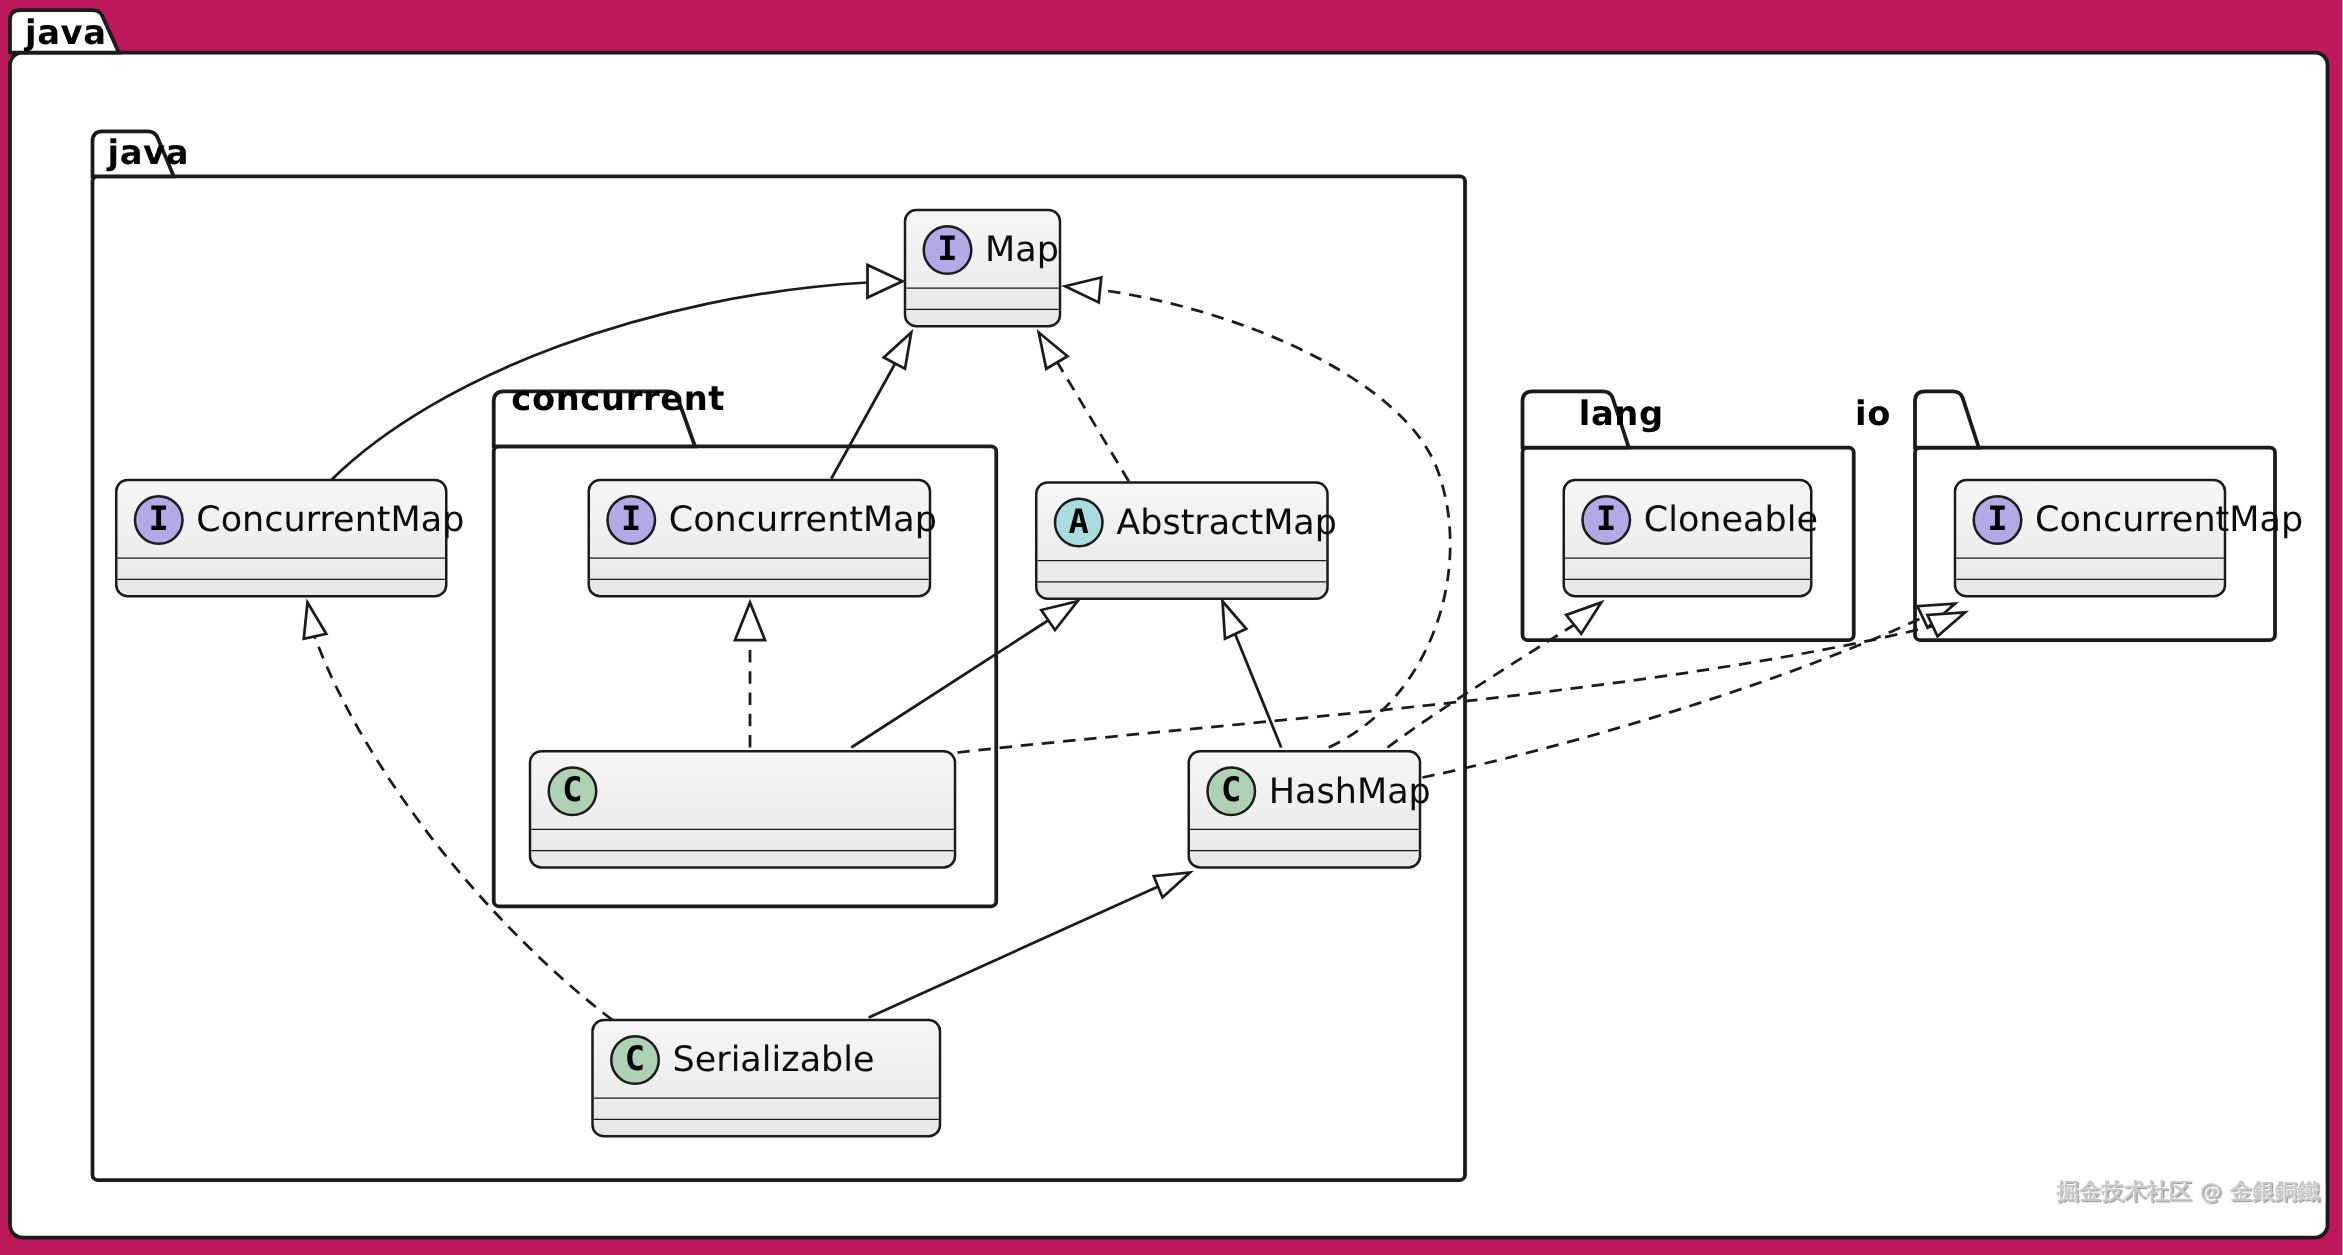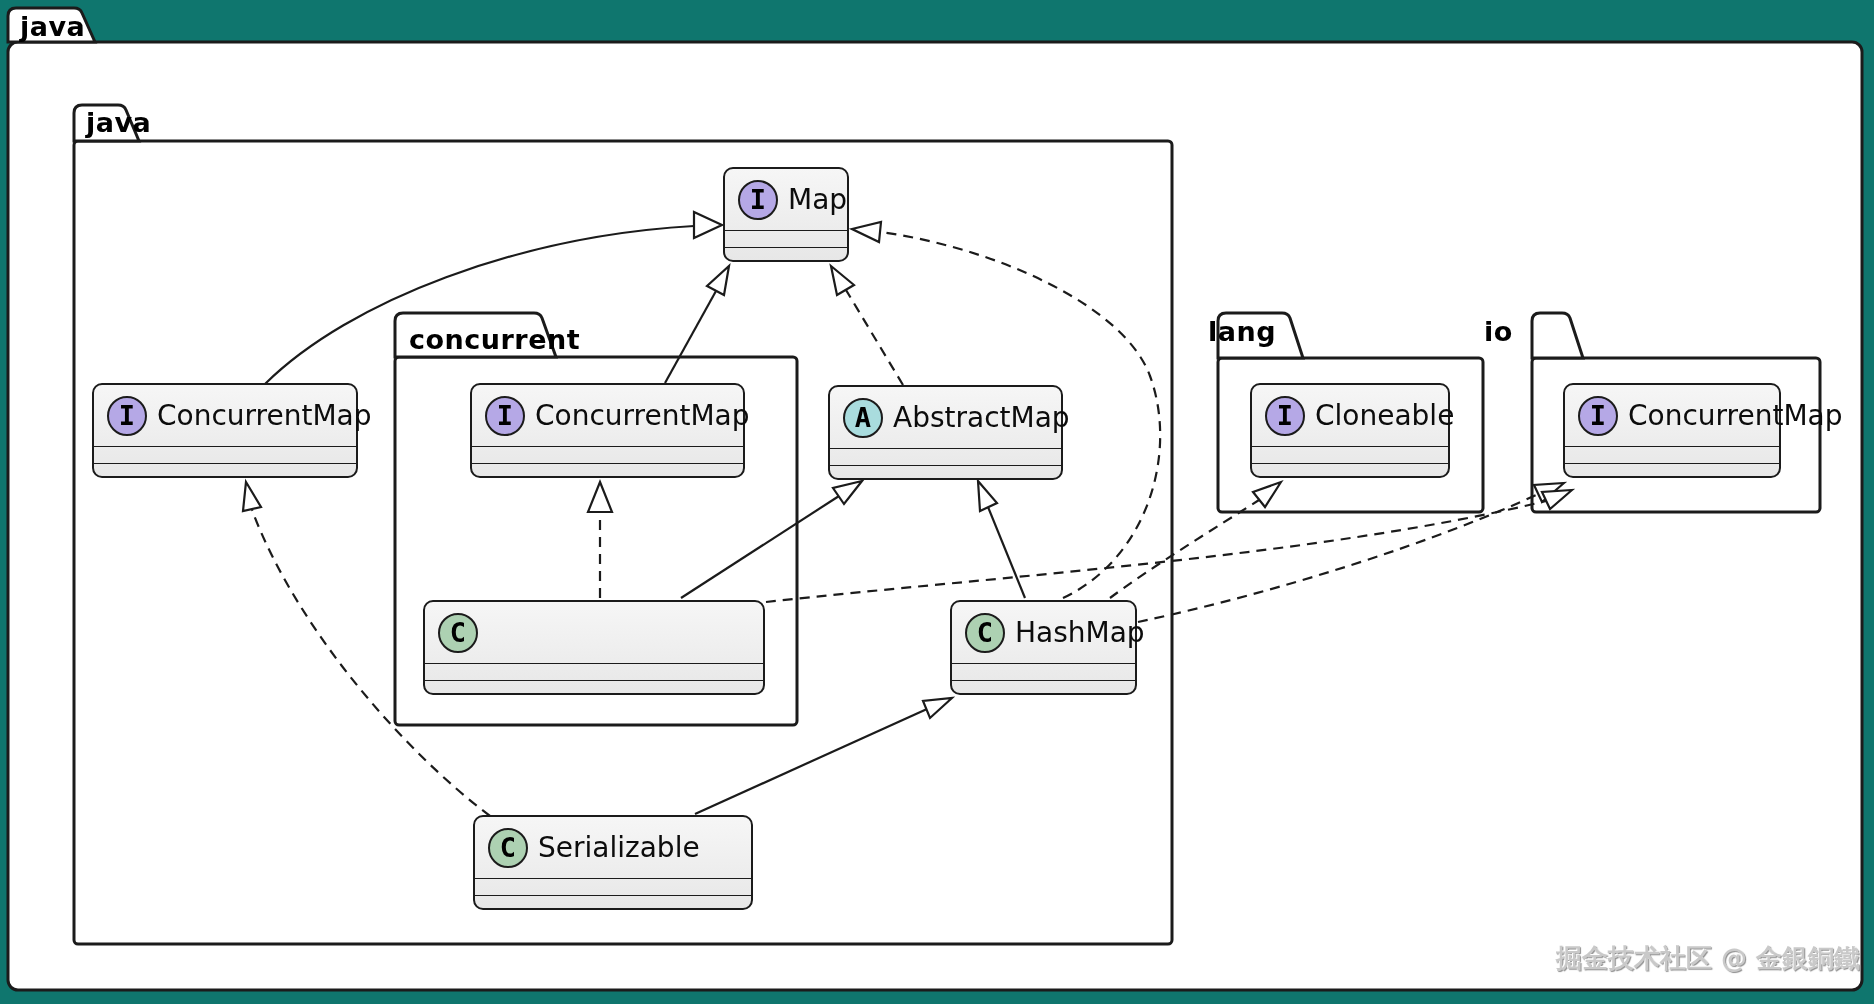--- a/index.html
+++ b/index.html
@@ -1,35 +1,35 @@
 <!DOCTYPE html>
 <html><head>
 <meta charset="utf-8">
 <style>
   html,body{margin:0;padding:0;background:#ffffff;}
   body{font-family:"DejaVu Sans","Liberation Sans",sans-serif;}
-  #stage{position:relative;width:1874px;height:1004px;background:#0f766e;overflow:hidden;}
+  #stage{position:relative;width:1874px;height:1004px;background:#be185d;overflow:hidden;}
   #edge-layer{position:absolute;left:0;top:0;z-index:1;}
   .pkg-label{position:absolute;z-index:3;font-weight:700;font-size:27px;color:#000;letter-spacing:0.5px;}
   .uml-box{position:absolute;z-index:2;box-sizing:border-box;height:95px;
     border:2.2px solid #1b1b1b;border-radius:10px;
     background:linear-gradient(180deg,#f6f6f6 0%,#eeeeee 55%,#e7e7e7 100%);}
   .box-title{height:61px;display:flex;align-items:center;padding:0 13px;gap:10px;}
   .circ{flex:0 0 auto;width:40px;height:40px;border-radius:50%;border:2.2px solid #1b1b1b;
     display:flex;align-items:center;justify-content:center;box-sizing:border-box;
     font-family:"DejaVu Sans Mono",monospace;font-weight:700;font-size:27px;color:#000;line-height:1;}
   .circ-if{background:#b5a8e6;}
   .circ-ab{background:#a9dcde;}
   .circ-cl{background:#add1b2;}
   .bname{font-size:28px;color:#0c0c0c;white-space:nowrap;}
   .it{}
   .sep{height:16px;border-top:1.5px solid #1b1b1b;}
   .sep2{height:14px;border-top:1.5px solid #1b1b1b;}
-  #watermark{position:absolute;z-index:3;left:1556px;top:941px;width:300px;
-    font-size:26px;font-weight:700;color:#c9c9c9;
+  #watermark{position:absolute;z-index:3;left:1556px;top:941px;width:300px;text-align:right;
+    font-size:18px;font-weight:700;color:#c9c9c9;
     text-shadow:-1px -1px 0 #ffffff,1px 1px 1px #8f8f8f;white-space:nowrap;}
 </style>
 </head>
 <body>
 
 <div id="stage">
 
   <svg id="edge-layer" width="1874" height="1004" viewBox="0 0 1874 1004" fill="none" stroke="#1b1b1b" stroke-width="2.2" stroke-linejoin="miter">
 
     <g>
@@ -109,22 +109,22 @@
     </g>
 
     <g>
       <path d="M 766,602 C 1000,576 1320,556 1546,501" stroke-dasharray="10,7"></path>
       <polygon points="1572,490 1550,509 1542,492" fill="#ffffff"></polygon>
     </g>
   </svg>
 
   <div class="pkg-label" style="left:20px;top:11px;">java</div>
   <div class="pkg-label" style="left:86px;top:107px;">java</div>
-  <div class="pkg-label" style="left:409px;top:324px;">concurrent</div>
-  <div class="pkg-label" style="left:1208px;top:316px;">lang</div>
+  <div class="pkg-label" style="left:409px;top:304px;">concurrent</div>
+  <div class="pkg-label" style="left:1263px;top:316px;">lang</div>
   <div class="pkg-label" style="left:1484px;top:316px;">io</div>
 
   <div class="uml-box" style="left:723px;top:167px;width:126px;">
     <div class="box-title">
       <span class="circ circ-if">I</span>
       <span class="bname it">Map</span>
     </div>
     <div class="sep"></div>
     <div class="sep2"></div>
   </div>

